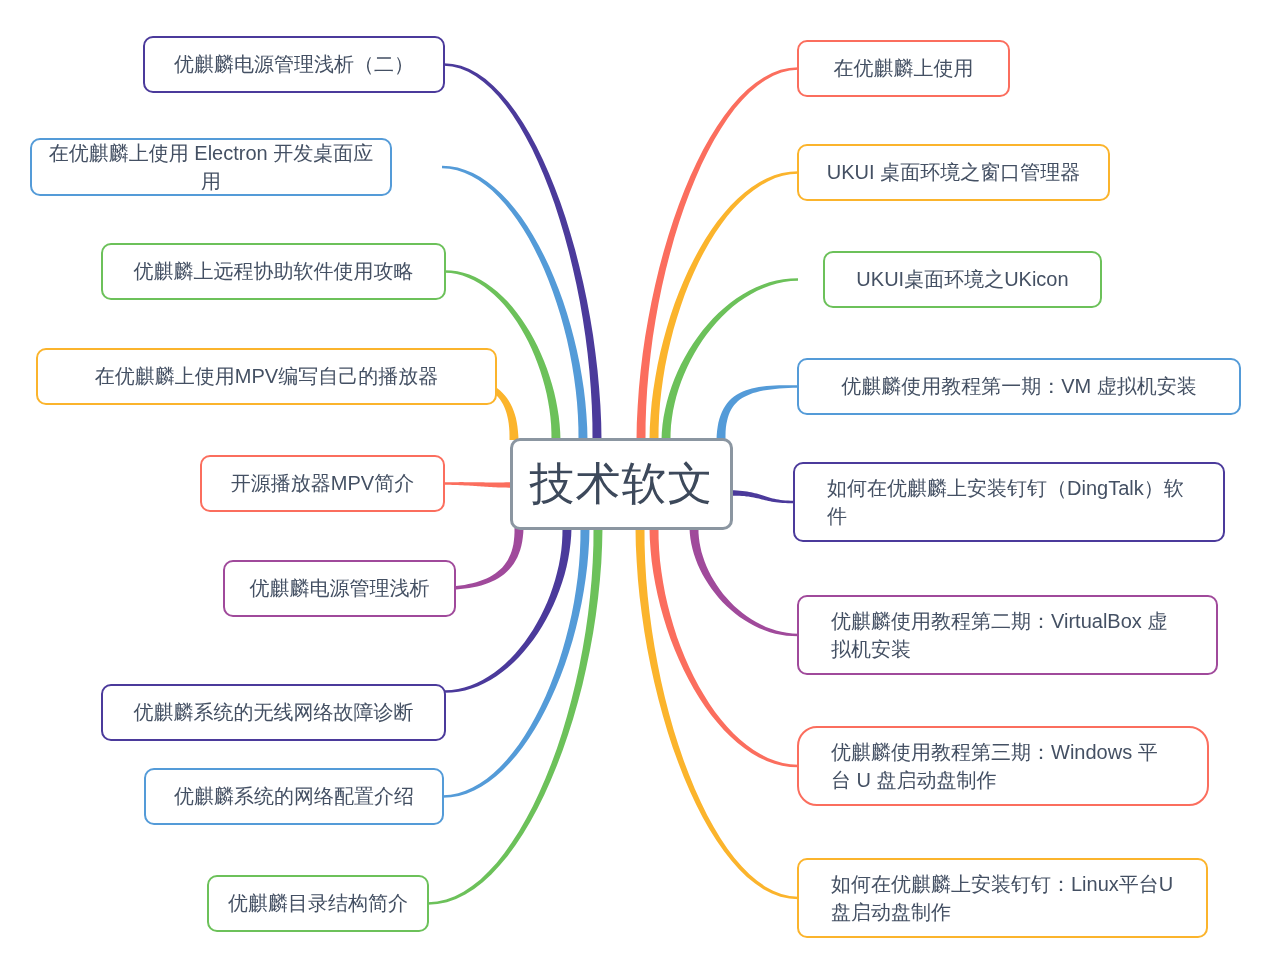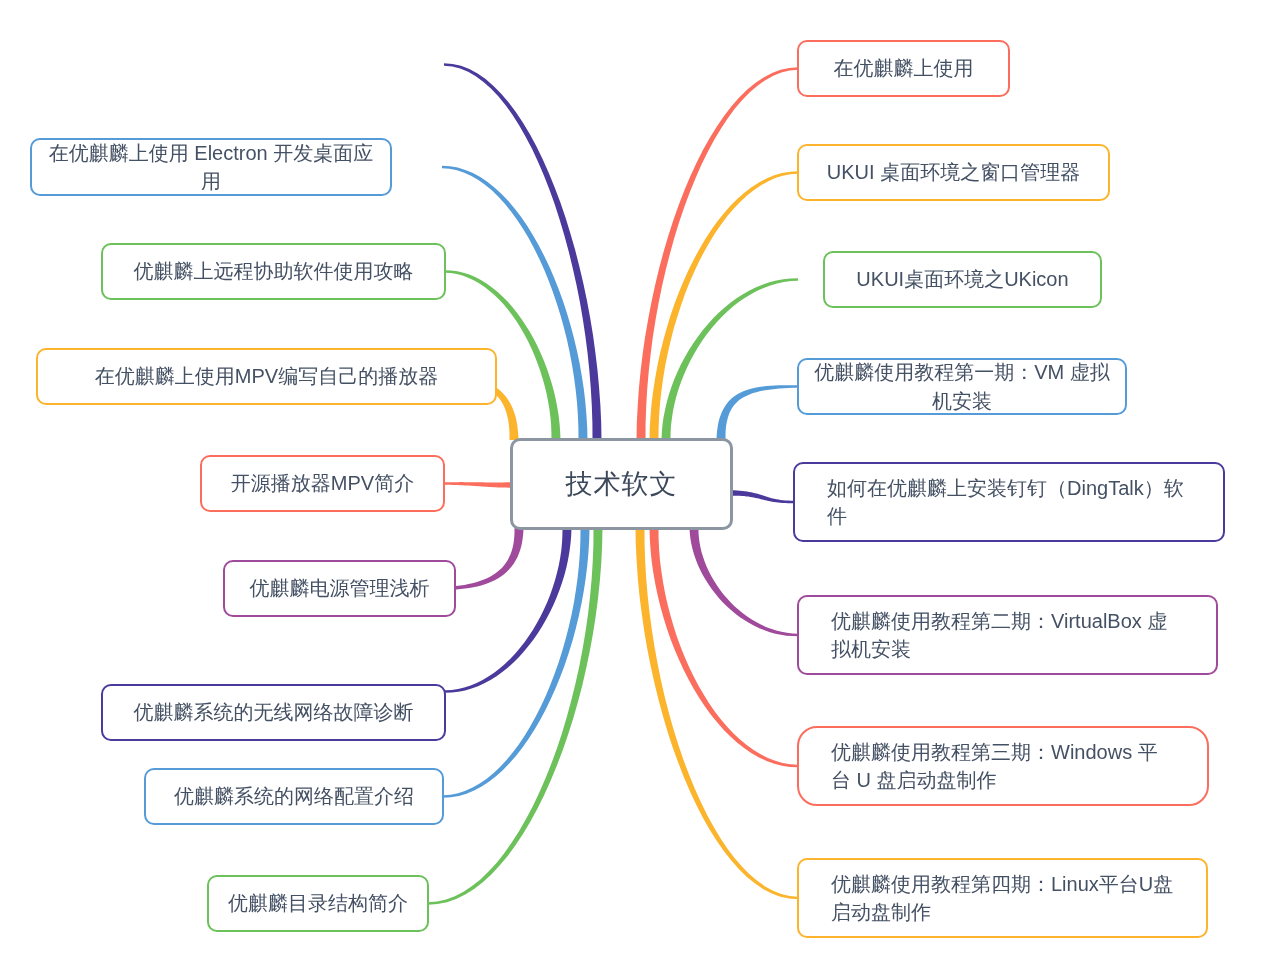--- a/index.html
+++ b/index.html
@@ -11,21 +11,21 @@
     border:2.5px solid #999;border-radius:10px;
     display:flex;align-items:center;justify-content:center;
     text-align:center;color:#445063;font-size:20px;line-height:1.42;
     padding:6px 14px;
   }
   .node.multiline{justify-content:flex-start;text-align:left;padding:8px 32px;}
   .center-node{
     position:absolute;box-sizing:border-box;background:#ffffff;
     border:3px solid #8b96a1;border-radius:10px;
     display:flex;align-items:center;justify-content:center;
-    font-size:27px;color:#3d495b;font-weight:400;letter-spacing:1px;
+    font-size:45px;color:#3d495b;font-weight:400;letter-spacing:1px;
   }
 </style>
 </head>
 <body>
 
 <div class="stage">
   <svg class="connector-layer" id="connector-layer" xmlns="http://www.w3.org/2000/svg" viewBox="0 0 1269 980">
       <path d="M601.5 440.0 L601.2 422.8 L600.4 405.4 L599.1 387.8 L597.5 370.3 L595.4 352.7 L593.0 335.1 L590.1 317.6 L586.9 300.3 L583.3 283.2 L579.3 266.3 L575.1 249.7 L570.4 233.5 L565.5 217.6 L560.3 202.3 L554.7 187.5 L548.9 173.2 L542.8 159.5 L536.5 146.6 L529.9 134.3 L523.0 122.8 L516.0 112.2 L508.7 102.5 L501.2 93.7 L493.5 85.9 L485.6 79.1 L477.6 73.5 L469.4 69.0 L461.0 65.8 L452.6 63.9 L444.0 63.3 L444.0 65.7 L452.2 66.5 L460.2 68.5 L468.1 71.8 L475.8 76.3 L483.5 81.9 L490.9 88.6 L498.3 96.3 L505.4 105.0 L512.4 114.7 L519.1 125.3 L525.6 136.7 L532.0 148.8 L538.0 161.7 L543.8 175.3 L549.4 189.5 L554.7 204.2 L559.6 219.5 L564.3 235.2 L568.7 251.4 L572.7 267.9 L576.4 284.6 L579.8 301.6 L582.8 318.9 L585.4 336.2 L587.6 353.6 L589.4 371.1 L590.8 388.5 L591.8 405.8 L592.4 423.0 L592.5 440.0 Z" fill="#4b3a9b"></path>
       <path d="M587.5 440.0 L587.2 427.4 L586.4 414.6 L585.3 401.8 L583.8 389.0 L581.8 376.1 L579.6 363.3 L576.9 350.6 L573.9 337.9 L570.6 325.4 L566.9 313.1 L563.0 301.1 L558.7 289.3 L554.1 277.7 L549.3 266.6 L544.1 255.8 L538.8 245.4 L533.1 235.5 L527.3 226.0 L521.2 217.1 L514.8 208.8 L508.3 201.1 L501.6 194.0 L494.7 187.7 L487.6 182.0 L480.3 177.1 L472.9 173.1 L465.3 169.9 L457.7 167.6 L449.9 166.2 L442.0 165.8 L442.0 168.2 L449.5 168.8 L457.0 170.3 L464.3 172.7 L471.4 176.0 L478.4 180.1 L485.3 185.0 L492.1 190.6 L498.6 197.0 L505.0 204.0 L511.2 211.7 L517.2 219.9 L523.0 228.8 L528.6 238.1 L533.9 248.0 L539.0 258.3 L543.9 269.0 L548.4 280.0 L552.7 291.5 L556.7 303.2 L560.4 315.1 L563.8 327.3 L566.9 339.6 L569.6 352.1 L572.0 364.7 L574.0 377.3 L575.7 390.0 L577.0 402.6 L577.9 415.2 L578.4 427.7 L578.5 440.0 Z" fill="#549bd8"></path>
       <path d="M560.5 440.0 L560.2 432.1 L559.6 424.1 L558.7 416.1 L557.4 408.1 L555.9 400.0 L554.1 392.1 L551.9 384.1 L549.5 376.3 L546.9 368.5 L544.0 360.9 L540.8 353.4 L537.4 346.1 L533.8 339.0 L529.9 332.1 L525.8 325.4 L521.5 319.0 L517.1 312.9 L512.4 307.1 L507.6 301.6 L502.5 296.5 L497.4 291.7 L492.0 287.4 L486.5 283.5 L480.9 280.0 L475.2 277.1 L469.3 274.6 L463.4 272.7 L457.3 271.3 L451.2 270.5 L445.0 270.3 L445.0 272.7 L450.9 273.1 L456.8 274.1 L462.5 275.6 L468.1 277.7 L473.7 280.2 L479.0 283.2 L484.3 286.7 L489.4 290.7 L494.4 295.0 L499.3 299.7 L504.0 304.8 L508.5 310.3 L512.8 316.0 L517.0 322.1 L521.0 328.4 L524.7 335.0 L528.3 341.8 L531.6 348.8 L534.7 356.0 L537.6 363.4 L540.2 370.8 L542.6 378.4 L544.7 386.1 L546.6 393.8 L548.1 401.6 L549.4 409.3 L550.4 417.1 L551.1 424.8 L551.4 432.4 L551.5 440.0 Z" fill="#6cc15a"></path>
@@ -38,29 +38,30 @@
       <path d="M645.5 440.0 L645.6 423.2 L646.2 406.2 L647.2 389.0 L648.7 371.8 L650.6 354.6 L652.8 337.3 L655.5 320.2 L658.6 303.1 L662.0 286.3 L665.8 269.7 L670.0 253.4 L674.4 237.5 L679.2 221.9 L684.4 206.8 L689.8 192.2 L695.5 178.2 L701.4 164.7 L707.7 152.0 L714.1 139.9 L720.9 128.7 L727.8 118.2 L734.9 108.6 L742.3 100.0 L749.8 92.3 L757.5 85.7 L765.3 80.2 L773.3 75.7 L781.4 72.5 L789.6 70.5 L798.0 69.7 L798.0 67.3 L789.2 67.9 L780.5 69.8 L772.0 73.0 L763.6 77.4 L755.3 82.9 L747.3 89.6 L739.4 97.3 L731.7 106.0 L724.2 115.7 L717.0 126.2 L710.0 137.5 L703.2 149.6 L696.7 162.5 L690.4 176.0 L684.5 190.1 L678.8 204.8 L673.4 220.0 L668.4 235.6 L663.6 251.7 L659.2 268.1 L655.2 284.8 L651.5 301.7 L648.2 318.9 L645.2 336.2 L642.7 353.6 L640.6 371.0 L638.9 388.4 L637.7 405.7 L636.8 422.9 L636.5 440.0 Z" fill="#fb6e5e"></path>
       <path d="M658.5 440.0 L658.6 427.9 L659.1 415.7 L660.0 403.4 L661.4 391.0 L663.1 378.6 L665.1 366.3 L667.6 353.9 L670.4 341.7 L673.5 329.6 L677.0 317.7 L680.8 306.0 L684.8 294.5 L689.2 283.3 L693.9 272.5 L698.8 262.0 L704.0 251.9 L709.5 242.2 L715.2 233.1 L721.1 224.4 L727.2 216.3 L733.6 208.8 L740.1 201.9 L746.8 195.7 L753.7 190.2 L760.7 185.4 L767.9 181.4 L775.2 178.1 L782.7 175.8 L790.3 174.3 L798.0 173.7 L798.0 171.3 L790.0 171.7 L782.0 173.0 L774.2 175.3 L766.5 178.4 L758.9 182.4 L751.5 187.2 L744.3 192.7 L737.2 198.9 L730.4 205.8 L723.7 213.4 L717.2 221.6 L711.0 230.3 L705.0 239.5 L699.3 249.2 L693.8 259.4 L688.5 270.0 L683.6 280.9 L678.9 292.2 L674.5 303.8 L670.5 315.6 L666.8 327.7 L663.4 339.9 L660.3 352.3 L657.6 364.8 L655.3 377.4 L653.3 390.0 L651.7 402.6 L650.6 415.1 L649.8 427.6 L649.5 440.0 Z" fill="#fbb42c"></path>
       <path d="M670.5 440.0 L670.6 432.9 L671.0 425.6 L671.9 418.3 L673.0 411.0 L674.6 403.6 L676.4 396.2 L678.6 388.9 L681.2 381.6 L684.0 374.4 L687.2 367.3 L690.6 360.3 L694.3 353.4 L698.3 346.8 L702.5 340.3 L707.0 334.0 L711.8 328.0 L716.7 322.2 L721.9 316.7 L727.3 311.5 L732.9 306.6 L738.7 302.1 L744.7 297.9 L750.9 294.2 L757.2 290.8 L763.7 287.9 L770.3 285.5 L777.0 283.5 L783.9 282.0 L790.9 281.1 L798.0 280.7 L798.0 278.3 L790.7 278.5 L783.4 279.2 L776.3 280.5 L769.3 282.3 L762.4 284.7 L755.6 287.5 L749.0 290.7 L742.5 294.4 L736.2 298.5 L730.1 303.0 L724.1 307.9 L718.4 313.1 L712.9 318.6 L707.6 324.4 L702.5 330.5 L697.7 336.9 L693.1 343.4 L688.8 350.2 L684.8 357.2 L681.0 364.3 L677.6 371.6 L674.4 379.0 L671.6 386.5 L669.1 394.1 L666.9 401.7 L665.1 409.4 L663.6 417.1 L662.5 424.7 L661.8 432.4 L661.5 440.0 Z" fill="#6cc15a"></path>
       <path d="M725.5 440.0 L725.5 435.6 L725.6 431.5 L725.9 427.6 L726.4 424.1 L727.1 420.7 L727.9 417.6 L728.8 414.7 L729.9 412.0 L731.2 409.6 L732.6 407.3 L734.2 405.1 L735.9 403.2 L737.8 401.3 L739.9 399.6 L742.2 398.1 L744.6 396.7 L747.3 395.4 L750.1 394.2 L753.1 393.1 L756.3 392.2 L759.7 391.3 L763.3 390.6 L767.1 389.9 L771.0 389.4 L775.1 388.9 L779.3 388.6 L783.7 388.3 L788.3 388.0 L793.1 387.8 L798.0 387.7 L798.0 385.3 L793.1 385.2 L788.3 385.2 L783.6 385.2 L779.1 385.3 L774.8 385.5 L770.6 385.7 L766.6 386.0 L762.7 386.5 L758.9 387.0 L755.3 387.7 L751.8 388.5 L748.5 389.4 L745.3 390.5 L742.2 391.7 L739.3 393.2 L736.6 394.8 L734.0 396.6 L731.5 398.6 L729.2 400.8 L727.1 403.2 L725.2 405.9 L723.5 408.8 L721.9 411.9 L720.6 415.2 L719.4 418.7 L718.4 422.5 L717.7 426.5 L717.1 430.8 L716.7 435.3 L716.5 440.0 Z" fill="#549bd8"></path>
       <path d="M731.0 495.8 L734.0 495.7 L736.9 495.8 L739.5 495.8 L742.0 496.0 L744.3 496.1 L746.4 496.4 L748.5 496.6 L750.4 496.9 L752.2 497.2 L753.9 497.5 L755.6 497.9 L757.2 498.2 L758.8 498.6 L760.4 499.0 L761.9 499.4 L763.5 499.8 L765.1 500.2 L766.7 500.6 L768.4 501.0 L770.2 501.3 L772.0 501.7 L773.9 502.0 L775.9 502.3 L778.0 502.6 L780.3 502.8 L782.7 503.0 L785.2 503.1 L788.0 503.2 L790.9 503.2 L794.0 503.2 L794.0 500.8 L790.9 500.7 L788.1 500.6 L785.4 500.4 L782.9 500.2 L780.6 499.9 L778.4 499.6 L776.4 499.2 L774.5 498.8 L772.7 498.4 L770.9 498.0 L769.3 497.5 L767.7 497.1 L766.1 496.6 L764.6 496.1 L763.1 495.6 L761.5 495.1 L759.9 494.6 L758.3 494.1 L756.7 493.6 L754.9 493.2 L753.1 492.7 L751.2 492.3 L749.2 491.9 L747.1 491.5 L744.8 491.2 L742.4 490.9 L739.8 490.7 L737.1 490.5 L734.1 490.3 L731.0 490.3 Z" fill="#4b3a9b"></path>
       <path d="M689.5 528.0 L689.8 533.2 L690.4 538.5 L691.3 543.7 L692.5 548.9 L693.9 554.1 L695.7 559.3 L697.7 564.4 L700.0 569.5 L702.5 574.4 L705.3 579.3 L708.3 584.1 L711.5 588.8 L715.0 593.3 L718.6 597.7 L722.4 601.9 L726.5 605.9 L730.7 609.8 L735.1 613.5 L739.6 616.9 L744.3 620.1 L749.2 623.1 L754.2 625.8 L759.3 628.2 L764.5 630.3 L769.9 632.2 L775.3 633.7 L780.9 634.8 L786.5 635.7 L792.2 636.1 L798.0 636.2 L798.0 633.8 L792.4 633.5 L786.9 632.8 L781.5 631.8 L776.2 630.5 L771.0 628.8 L765.9 626.9 L760.9 624.6 L756.1 622.1 L751.4 619.3 L746.9 616.3 L742.5 613.0 L738.3 609.6 L734.2 605.9 L730.3 602.1 L726.7 598.0 L723.1 593.9 L719.8 589.6 L716.7 585.1 L713.9 580.6 L711.2 575.9 L708.8 571.2 L706.6 566.5 L704.6 561.6 L703.0 556.8 L701.5 551.9 L700.4 547.1 L699.5 542.2 L698.9 537.4 L698.5 532.7 L698.5 528.0 Z" fill="#a04a9b"></path>
       <path d="M649.5 528.0 L649.8 539.1 L650.6 550.2 L651.7 561.4 L653.3 572.7 L655.3 583.9 L657.6 595.1 L660.3 606.2 L663.4 617.3 L666.8 628.2 L670.5 638.9 L674.6 649.5 L679.0 659.8 L683.6 669.8 L688.6 679.6 L693.8 689.0 L699.3 698.0 L705.1 706.7 L711.1 714.9 L717.3 722.6 L723.8 729.9 L730.4 736.6 L737.3 742.8 L744.4 748.3 L751.6 753.2 L759.0 757.4 L766.6 760.9 L774.3 763.7 L782.1 765.7 L790.0 766.9 L798.0 767.2 L798.0 764.8 L790.3 764.3 L782.7 762.9 L775.2 760.8 L767.9 757.9 L760.7 754.3 L753.6 750.1 L746.7 745.1 L740.0 739.6 L733.5 733.5 L727.2 726.8 L721.0 719.6 L715.1 711.9 L709.4 703.7 L704.0 695.1 L698.8 686.2 L693.8 676.8 L689.2 667.2 L684.8 657.3 L680.7 647.1 L676.9 636.7 L673.5 626.1 L670.4 615.3 L667.6 604.4 L665.1 593.5 L663.1 582.5 L661.4 571.5 L660.0 560.5 L659.1 549.6 L658.6 538.7 L658.5 528.0 Z" fill="#fb6e5e"></path>
       <path d="M635.5 528.0 L635.8 545.0 L636.7 562.1 L637.9 579.4 L639.6 596.8 L641.8 614.1 L644.3 631.4 L647.2 648.6 L650.6 665.7 L654.3 682.6 L658.4 699.2 L662.8 715.6 L667.5 731.6 L672.6 747.2 L678.1 762.3 L683.8 776.9 L689.8 791.0 L696.1 804.4 L702.6 817.2 L709.4 829.3 L716.5 840.6 L723.8 851.0 L731.3 860.6 L739.0 869.3 L746.9 877.0 L755.1 883.6 L763.4 889.2 L771.8 893.6 L780.4 896.7 L789.2 898.6 L798.0 899.2 L798.0 896.8 L789.6 896.0 L781.3 894.0 L773.1 890.8 L765.1 886.4 L757.2 880.8 L749.5 874.2 L741.9 866.6 L734.5 858.0 L727.3 848.5 L720.3 838.1 L713.6 826.8 L707.1 814.9 L700.8 802.1 L694.8 788.8 L689.1 774.8 L683.6 760.3 L678.5 745.2 L673.6 729.7 L669.1 713.8 L664.9 697.6 L661.1 681.1 L657.7 664.3 L654.6 647.3 L651.9 630.3 L649.6 613.1 L647.7 595.9 L646.2 578.8 L645.2 561.7 L644.6 544.7 L644.5 528.0 Z" fill="#fbb42c"></path>
     </svg>
   <div class="center-node" id="center-node" style="left: 510px; top: 438px; width: 223px; height: 92px; border-color: rgb(139, 150, 161); color: rgb(61, 73, 91);">技术软文</div>
+<div class="node" style="left: 143px; top: 36px; width: 302px; height: 57px; border-color: rgb(75, 58, 155);">优麒麟电源管理浅析（二）</div>
     <div class="node" style="left: 30px; top: 138px; width: 362px; height: 58px; border-color: rgb(84, 155, 216);">在优麒麟上使用 Electron 开发桌面应用</div>
     <div class="node" style="left: 101px; top: 243px; width: 345px; height: 57px; border-color: rgb(108, 193, 90);">优麒麟上远程协助软件使用攻略</div>
     <div class="node" style="left: 36px; top: 348px; width: 461px; height: 57px; border-color: rgb(251, 180, 44);">在优麒麟上使用MPV编写自己的播放器</div>
     <div class="node" style="left: 200px; top: 455px; width: 245px; height: 57px; border-color: rgb(251, 110, 94);">开源播放器MPV简介</div>
     <div class="node" style="left: 223px; top: 560px; width: 233px; height: 57px; border-color: rgb(160, 74, 155);">优麒麟电源管理浅析</div>
     <div class="node" style="left: 101px; top: 663px; width: 345px; height: 57px; border-color: rgb(75, 58, 155); margin-top: 21px;">优麒麟系统的无线网络故障诊断</div>
     <div class="node" style="left: 144px; top: 768px; width: 300px; height: 57px; border-color: rgb(84, 155, 216);">优麒麟系统的网络配置介绍</div>
     <div class="node" style="left: 207px; top: 875px; width: 222px; height: 57px; border-color: rgb(108, 193, 90);">优麒麟目录结构简介</div>
     <div class="node" style="left: 797px; top: 40px; width: 213px; height: 57px; border-color: rgb(251, 110, 94);">在优麒麟上使用</div>
     <div class="node" style="left: 797px; top: 144px; width: 313px; height: 57px; border-color: rgb(251, 180, 44);">UKUI 桌面环境之窗口管理器</div>
     <div class="node" style="left: 823px; top: 251px; width: 279px; height: 57px; border-color: rgb(108, 193, 90);">UKUI桌面环境之UKicon</div>
-    <div class="node" style="left: 797px; top: 358px; width: 330px; height: 57px; border-color: rgb(84, 155, 216); text-align: center;">优麒麟使用教程第一期：VM 虚拟机安装</div>
+    <div class="node" style="left: 797px; top: 358px; width: 444px; height: 57px; border-color: rgb(84, 155, 216); text-align: center;">优麒麟使用教程第一期：VM 虚拟机安装</div>
     <div class="node multiline" style="left: 793px; top: 462px; width: 432px; height: 80px; border-color: rgb(75, 58, 155);"> 如何在优麒麟上安装钉钉（DingTalk）软件</div>
     <div class="node multiline" style="left: 797px; top: 595px; width: 421px; height: 80px; border-color: rgb(160, 74, 155);">优麒麟使用教程第二期：VirtualBox 虚拟机安装</div>
     <div class="node multiline" style="left: 797px; top: 726px; width: 412px; height: 80px; border-color: rgb(251, 110, 94); border-radius: 20px;"> 优麒麟使用教程第三期：Windows 平台 U 盘启动盘制作</div>
-    <div class="node multiline" style="left: 797px; top: 858px; width: 411px; height: 80px; border-color: rgb(251, 180, 44);"> 优麒麟使用教程第四期：Linux平台U盘启动盘制作</div>
+    <div class="node multiline" style="left: 797px; top: 858px; width: 411px; height: 80px; border-color: rgb(251, 180, 44);"> 如何在优麒麟上安装钉钉：Linux平台U盘启动盘制作</div>
   </div>
 
 </body></html>

